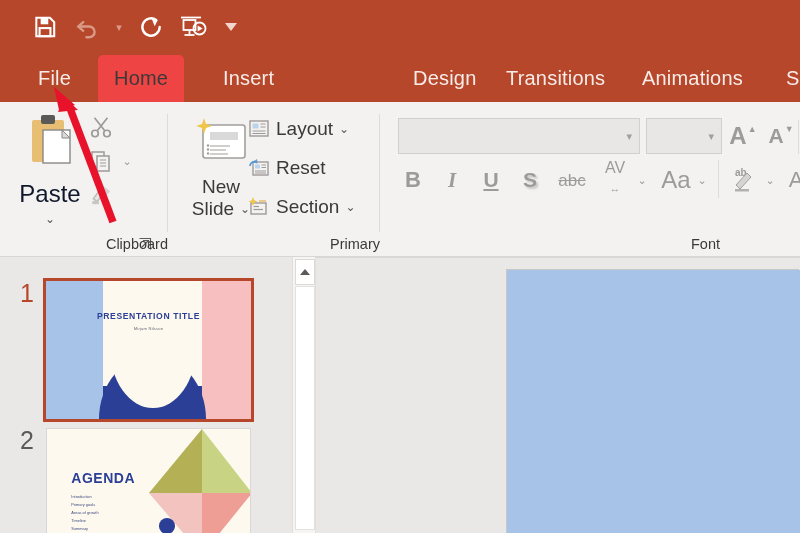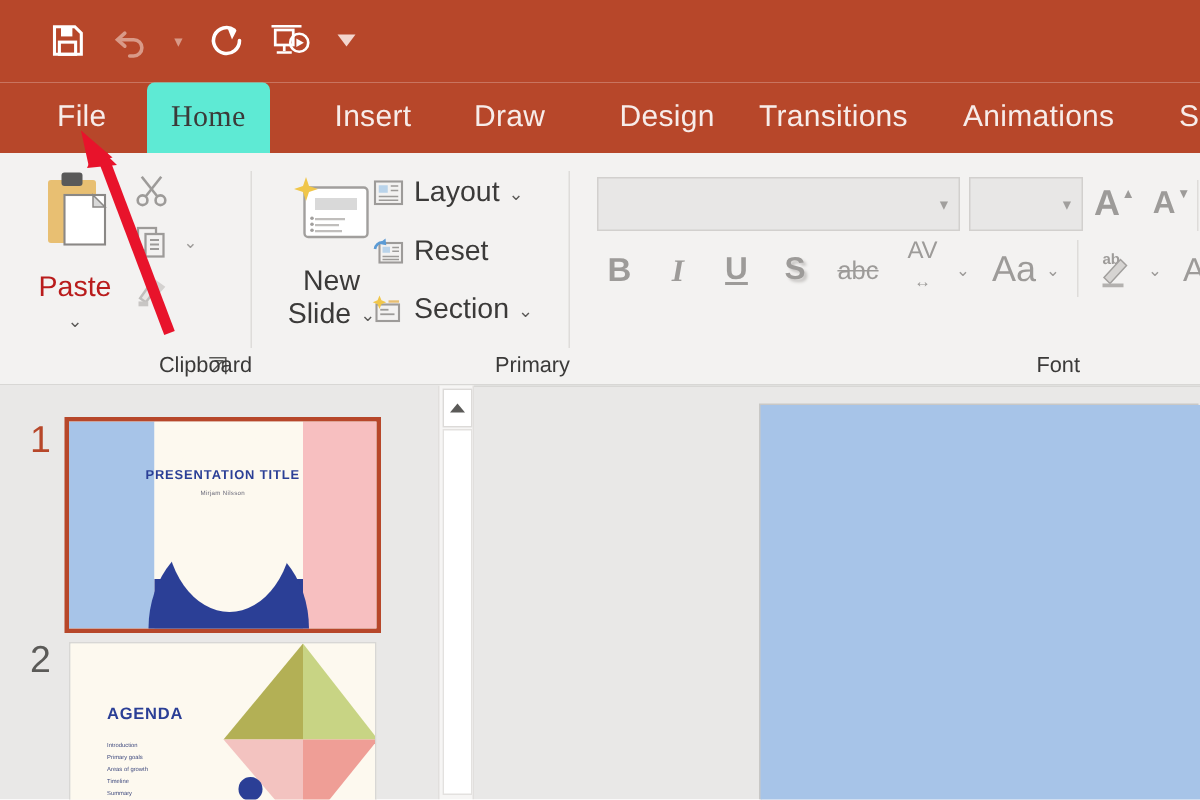--- a/index.html
+++ b/index.html
@@ -30,41 +30,40 @@
     position: absolute; left: 0; top: 55px; width: 800px; height: 47px;
     background: #b7472a;
   }
   .tab {
     position: absolute; top: 0; height: 47px;
     display: flex; align-items: center; justify-content: center;
     color: #f7ece9; font-size: 20px; letter-spacing: .2px;
     padding: 0 16px;
   }
   .tab.active {
-    background: #5eead4; color: #3b3a39;
+    background: #ef4444; color: #3b3a39;
     border-radius: 5px 5px 0 0;
-    font-family: Liberation Serif, serif;
   }
 
   
   .ribbon {
     position: absolute; left: 0; top: 102px; width: 800px; height: 155px;
     background: #f3f2f1;
     border-bottom: 1px solid #d8d7d5;
   }
   .grp { position: absolute; top: 0; height: 155px; }
   .grp-label {
     position: absolute; bottom: 5px; width: 100%; text-align: right;
     font-size: 14.5px; color: #3b3a39;
   }
   .grp-sep { position: absolute; top: 12px; width: 1px; height: 118px; background: #dedcda; }
 
   
   .paste-btn { position: absolute; left: 12px; top: 8px; width: 76px; height: 122px; text-align: center; }
-  .paste-label { font-size: 19px; color: #b91c1c; margin-top: 2px; }
+  .paste-label { font-size: 24px; color: #0f172a; margin-top: 2px; }
   .paste-chev { font-size: 12px; color: #5b5a58; margin-top: 4px; }
   .mini-btn { position: absolute; display: flex; align-items: center; justify-content: center; }
   .dlg-launcher {
     position: absolute; right: 14px; bottom: 4px; width: 18px; height: 18px;
     display: flex; align-items: center; justify-content: center; color: #5b5a58;
   }
 
   
   .newslide-btn { position: absolute; left: 14px; top: 8px; width: 78px; height: 124px; text-align: center; }
   .newslide-label { font-size: 19px; color: #3b3a39; line-height: 1.15; }
@@ -106,21 +105,21 @@
     position: absolute; left: 31%; top: 4%; width: 42%; height: 88%;
     background: #fdf9ef; border-radius: 50%;
   }
   .s1-text { position: absolute; left: 0; top: 22%; width: 100%; text-align: center; z-index: 4; }
   .s1-title { color: #2b3f96; font-weight: bold; font-size: 8.6px; letter-spacing: .6px; line-height: 1.25; }
   .s1-sub { color: #6b6b7a; font-size: 4.1px; margin-top: 4px; letter-spacing: .2px; }
 
   
   .s2-bg { position: absolute; inset: 0; background: #fdf9ef; }
   .s2-tri { position: absolute; width: 0; height: 0; }
-  .s2-title { position: absolute; left: 12%; top: 36%; color: #2b3f96; font-weight: bold; font-size: 11px; letter-spacing: .5px; }
+  .s2-title { position: absolute; left: 12%; top: 36%; color: #2b3f96; font-weight: bold; font-size: 14px; letter-spacing: .5px; }
   .s2-list { position: absolute; left: 12%; top: 56%; color: #3f4a7e; font-size: 3.9px; line-height: 2.05; }
   .s2-dot { position: absolute; left: 55%; top: 78%; width: 8%; height: 14%; background: #2b3f96; border-radius: 50%; }
 
   
   .vscroll {
     position: absolute; left: 292px; top: 257px; width: 24px; height: 276px;
     background: #f6f5f4; border-left: 1px solid #e1dfdd; border-right: 1px solid #e1dfdd;
   }
   .vscroll-up {
     position: absolute; left: 2px; top: 2px; width: 20px; height: 26px;
@@ -193,21 +192,20 @@
             <path d="M2 2 H14 L8 10 Z" fill="currentColor"></path>
           </svg>
       </div>
     </div>
   </div>
 
   <div class="tabstrip">
     <div class="tab" style="left:22px;">File</div>
     <div class="tab active" style="left:98px;">Home</div>
     <div class="tab" style="left:207px;">Insert</div>
-    <div class="tab" style="left:300px;">Draw</div>
     <div class="tab" style="left:397px;">Design</div>
     <div class="tab" style="left:490px;">Transitions</div>
     <div class="tab" style="left:626px;">Animations</div>
     <div class="tab" style="left:770px;">Sli</div>
   </div>
 
   <div class="ribbon">
 
     <div class="grp" style="left:0; width:168px;">
       <div class="paste-btn">

